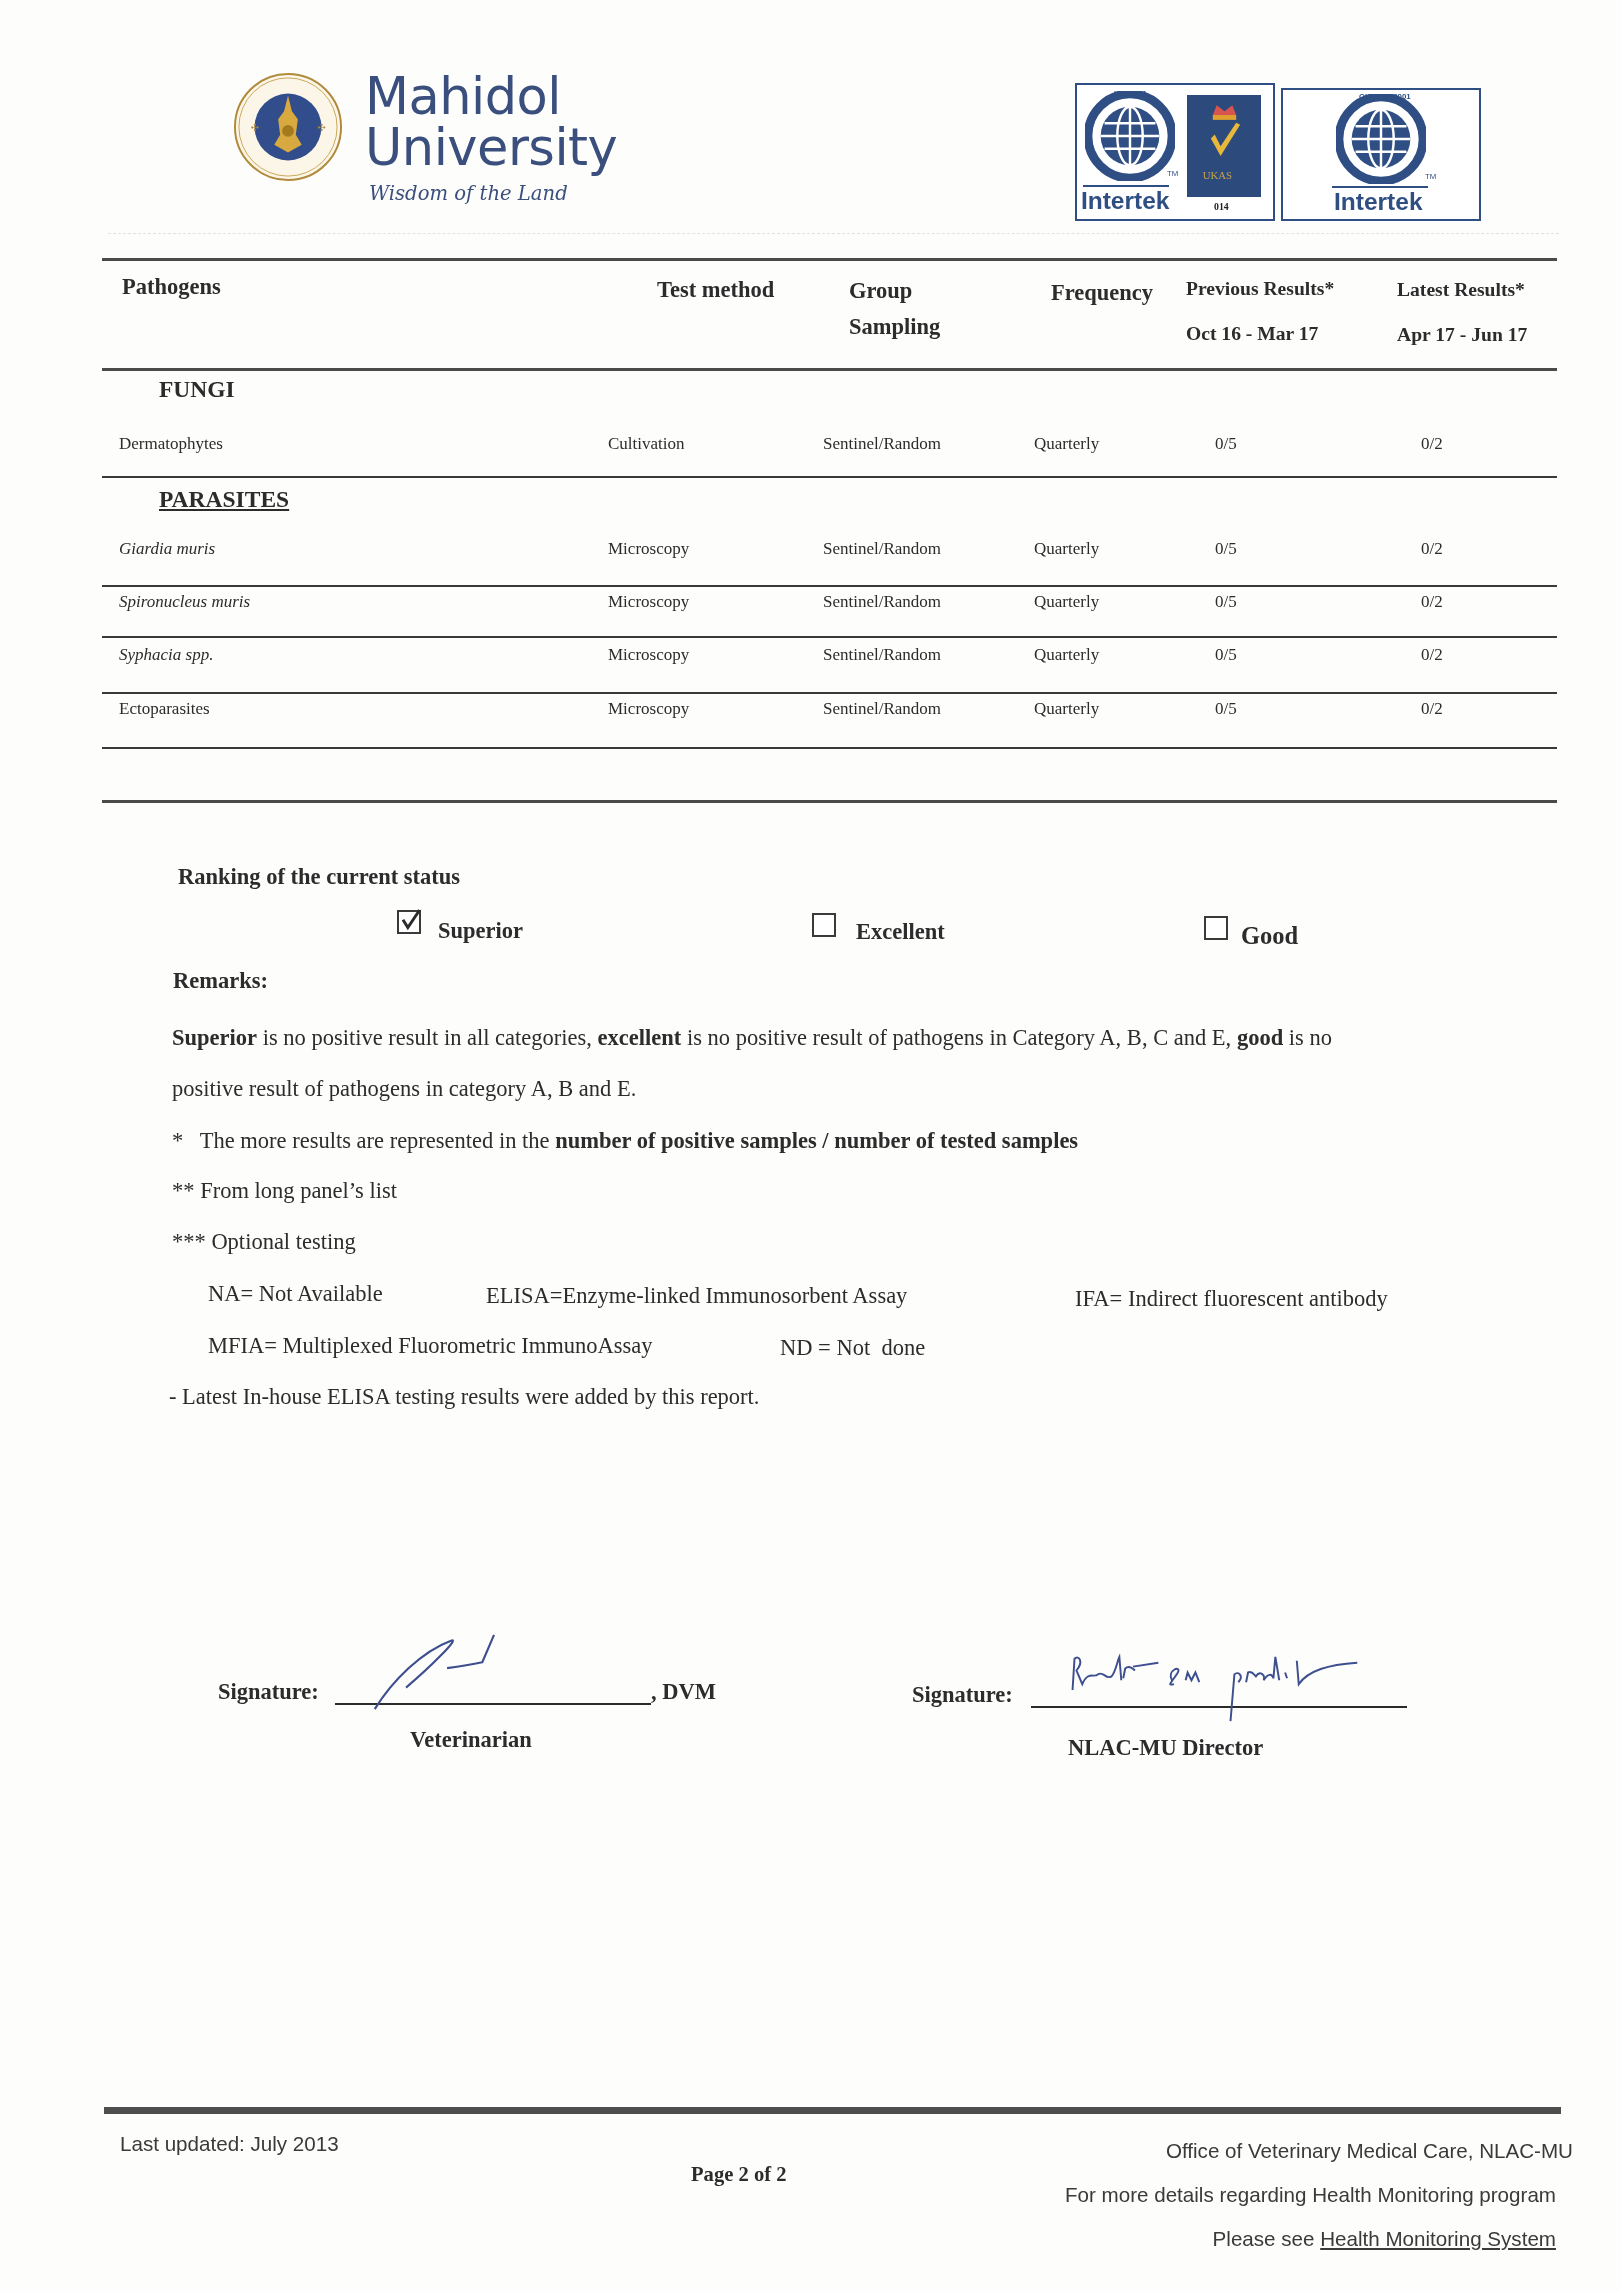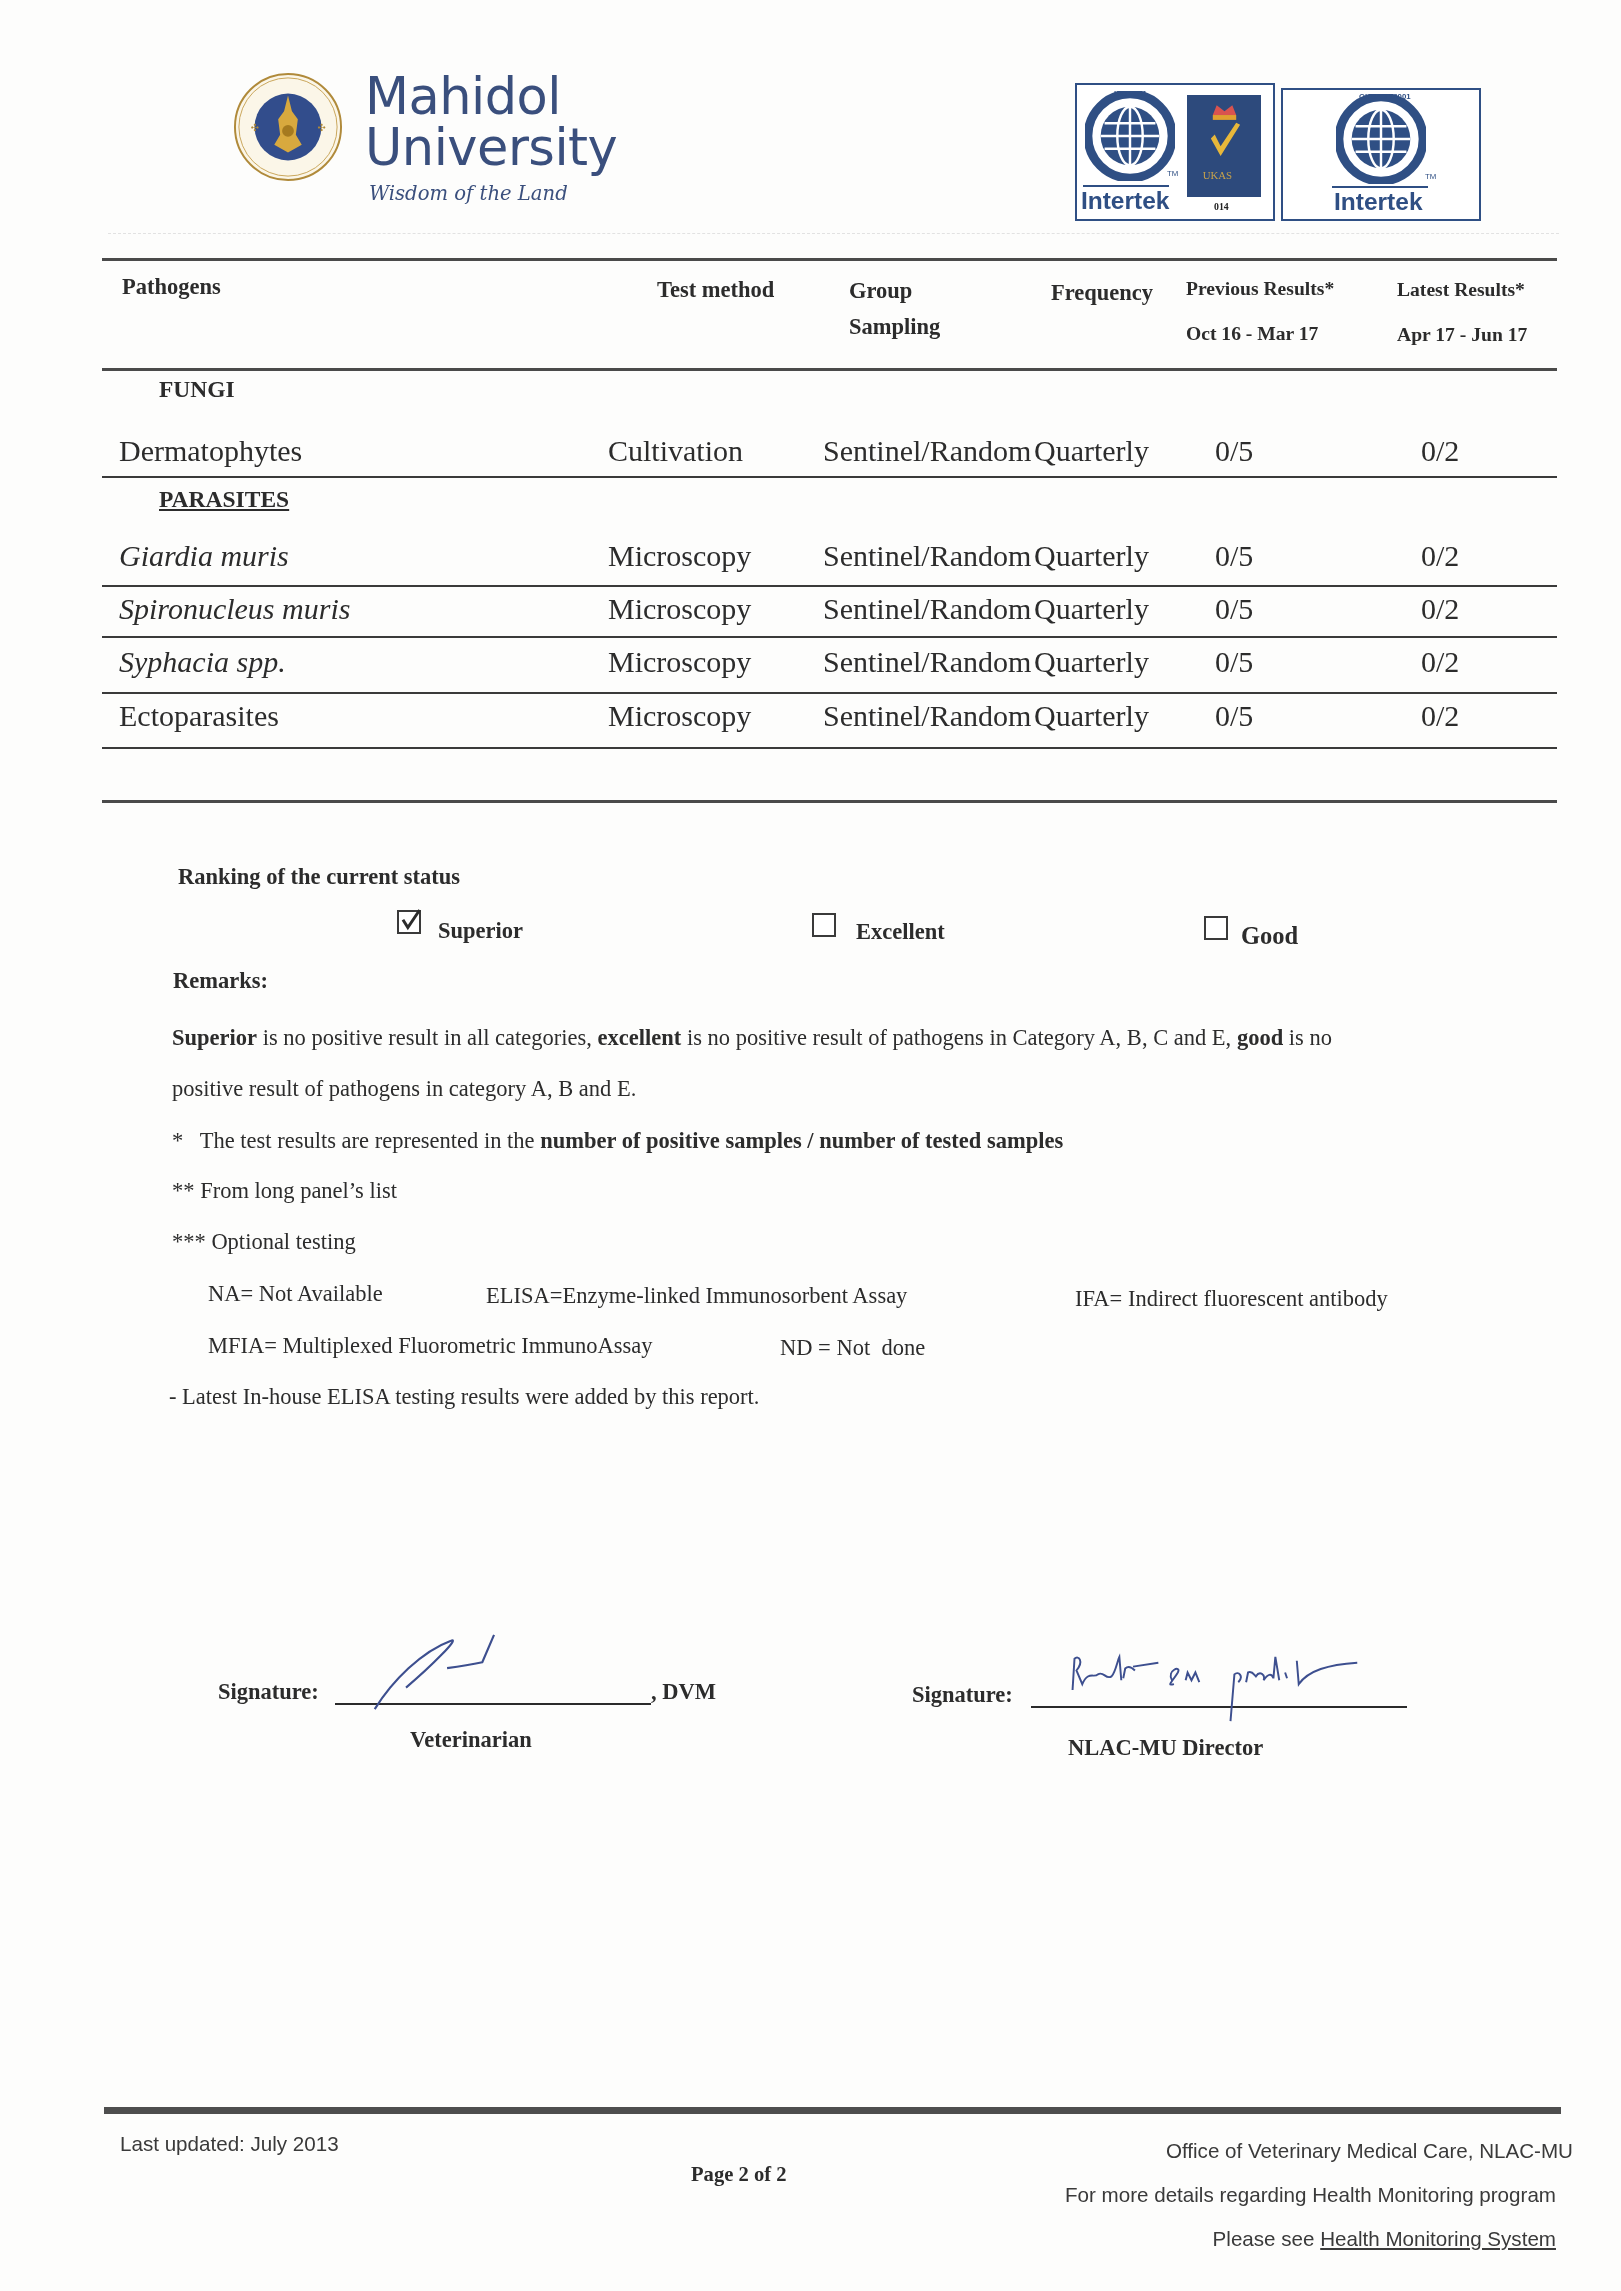--- a/index.html
+++ b/index.html
@@ -23,21 +23,21 @@
   .cert2 { left: 1281px; top: 88px; width: 196px; height: 129px; }
   .intertek { font-family: "Liberation Sans", sans-serif; font-weight: bold; color: #2f4f84; font-size: 24.5px; }
   .ukas { background: #2d4a7c; }
   .faint-rule { left: 108px; top: 233px; width: 1451px; border-top: 1px dashed #e2e2e2; }
 
   
   .thick { background: #4a4a4a; height: 2.9px; }
   .thin { background: #3a3a3a; height: 1.6px; }
   .th { font-weight: bold; font-size: 22.5px; color: #2c2c2c; white-space: nowrap; }
   .th-sm { font-size: 19.6px; }
-  .td { font-size: 30px; color: #2c2c2c; white-space: nowrap; }
+  .td { font-size: 17px; color: #2c2c2c; white-space: nowrap; }
   .sec { font-weight: bold; font-size: 23.5px; color: #2c2c2c; margin-left: 40px; }
   .it { font-style: italic; }
   .center { text-align: left; }
 
   
   .chk { width: 23.5px; height: 23.5px; border: 2px solid #3a3a3a; box-sizing: border-box; background: #fff; }
   .chk svg { position: absolute; left: 1px; top: -3.9px; }
   .bold { font-weight: bold; }
   .body-txt { font-size: 22.5px; color: #2c2c2c; white-space: nowrap; }
 
@@ -198,21 +198,21 @@
   <span class="abs body-txt bold" style="left:37px;top:5.9px;font-size:24.5px">Good</span>
 </div>
 
 <div class="abs body-txt bold" style="left:173px;top:968px">Remarks:</div>
 
 <div class="abs body-txt" style="left:172px;top:1025px">
   <span class="bold">Superior</span><span> is no positive result in all categories, </span><span class="bold">excellent</span><span> is no positive result of pathogens in Category A, B, C and E, </span><span class="bold">good</span><span> is no</span>
 </div>
 <div class="abs body-txt" style="left:172px;top:1076px">positive result of pathogens in category A, B and E.</div>
 
-<div class="abs body-txt" style="left:172px;top:1128px;white-space:pre"><span>*   The test results are represented in the </span><span class="bold">number of positive samples / number of tested samples</span></div>
+<div class="abs body-txt" style="left:172px;top:1128px;white-space:pre"><span>*   The more results are represented in the </span><span class="bold">number of positive samples / number of tested samples</span></div>
 <div class="abs body-txt" style="left:172px;top:1178px">** From long panel’s list</div>
 <div class="abs body-txt" style="left:172px;top:1229px">*** Optional testing</div>
 
 <div class="abs body-txt" style="left:208px;top:1281px">NA= Not Available</div>
 <div class="abs body-txt" style="left:486px;top:1283px">ELISA=Enzyme-linked Immunosorbent Assay</div>
 <div class="abs body-txt" style="left:1075px;top:1286px">IFA= Indirect fluorescent antibody</div>
 <div class="abs body-txt" style="left:208px;top:1333px">MFIA= Multiplexed Fluorometric ImmunoAssay</div>
 <div class="abs body-txt" style="left:780px;top:1335px;white-space:pre">ND = Not  done</div>
 <div class="abs body-txt" style="left:169px;top:1384px">- Latest In-house ELISA testing results were added by this report.</div>
 

